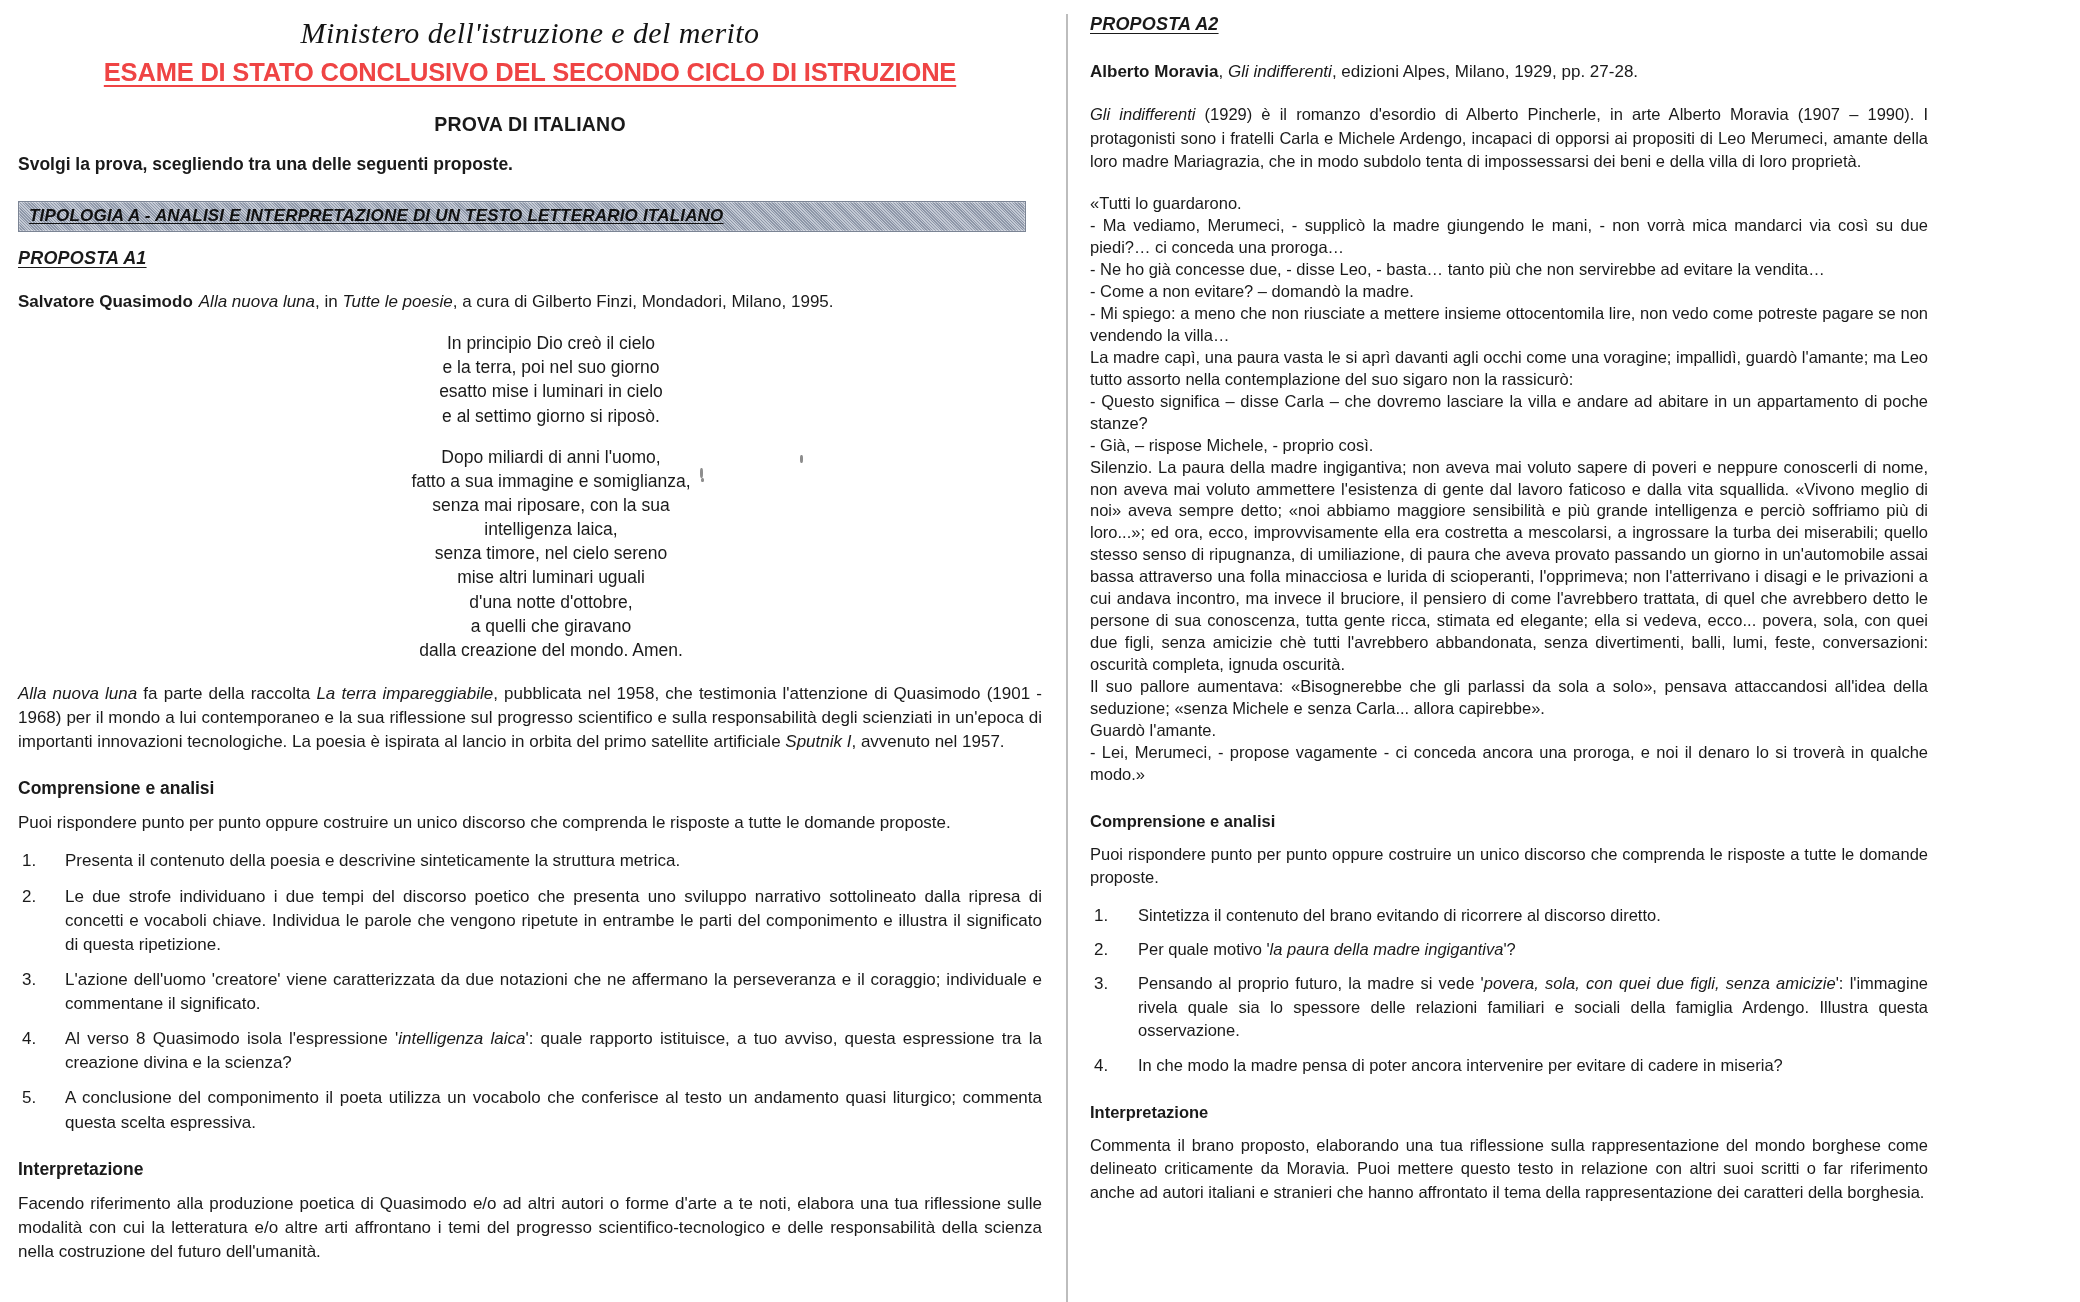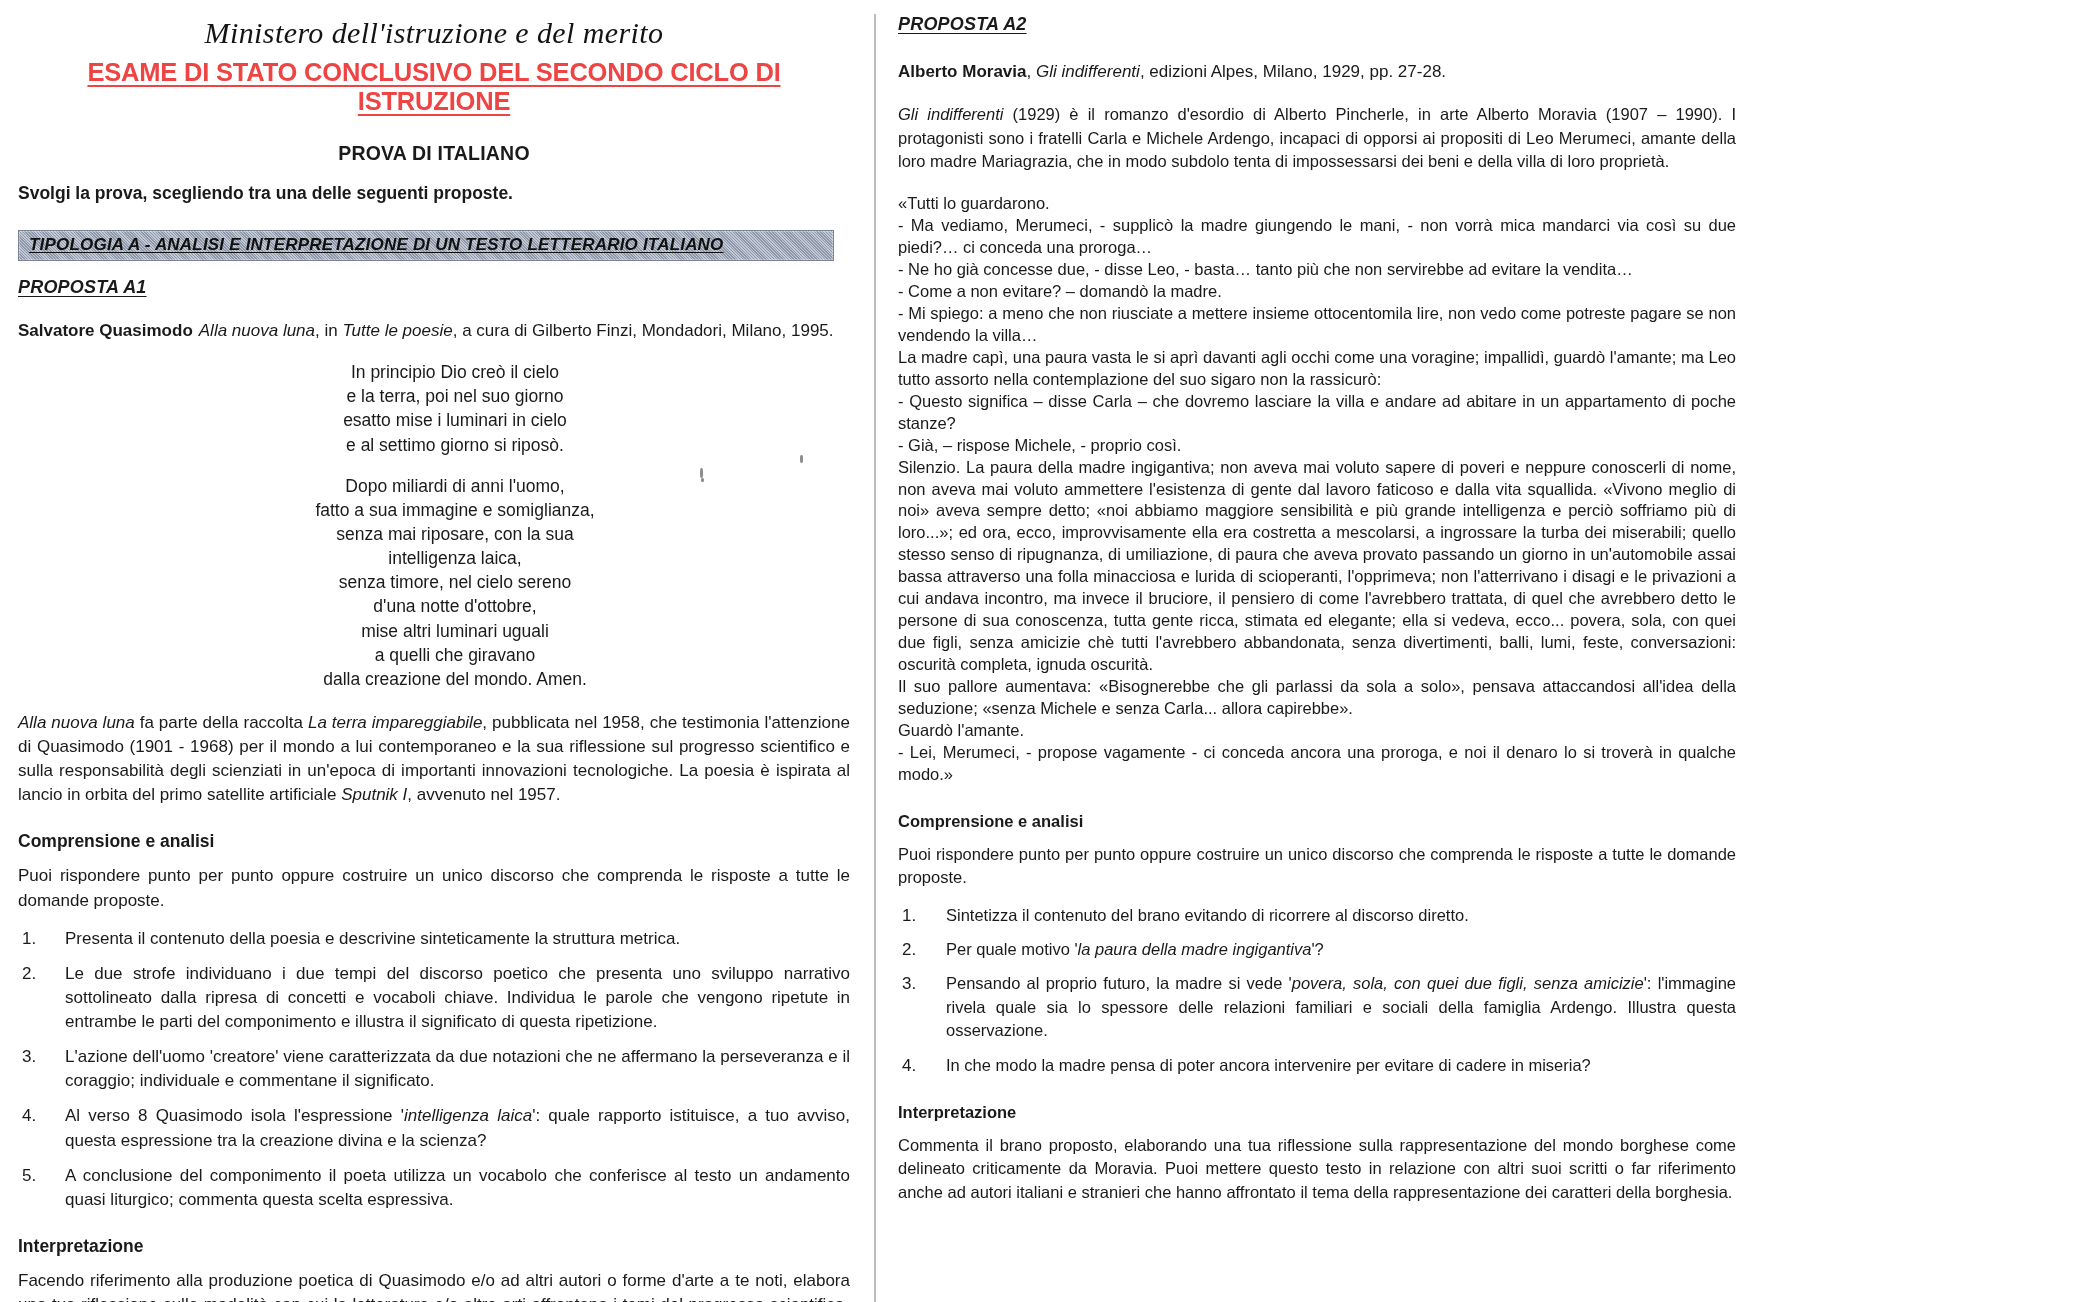--- a/index.html
+++ b/index.html
@@ -18,21 +18,21 @@
   .page {
     position: absolute;
     inset: 0;
     display: flex;
   }
   .col {
     position: relative;
     box-sizing: border-box;
   }
   .col-left {
-    width: 874px;
+    width: 1066px;
     padding: 6px 24px 0 18px;
   }
   .col-right {
     width: 878px;
     padding: 14px 16px 0 22px;
     border-left: 2px solid #bdbdbd;
   }
   .col-right::before {
     content: "";
     position: absolute;
@@ -226,22 +226,22 @@
         <div class="line">e la terra, poi nel suo giorno</div>
         <div class="line">esatto mise i luminari in cielo</div>
         <div class="line">e al settimo giorno si riposò.</div>
       </div>
       <div class="stanza">
         <div class="line">Dopo miliardi di anni l'uomo,</div>
         <div class="line">fatto a sua immagine e somiglianza,</div>
         <div class="line">senza mai riposare, con la sua</div>
         <div class="line">intelligenza laica,</div>
         <div class="line">senza timore, nel cielo sereno</div>
+        <div class="line">mise altri luminari uguali</div>
         <div class="line">d'una notte d'ottobre,</div>
-        <div class="line">mise altri luminari uguali</div>
         <div class="line">a quelli che giravano</div>
         <div class="line">dalla creazione del mondo. Amen.</div>
       </div>
     </div>
 
     <div class="para"><i>Alla nuova luna</i><span> fa parte della raccolta </span><i>La terra impareggiabile</i><span>, pubblicata nel 1958, che testimonia l'attenzione di Quasimodo (1901 - 1968) per il mondo a lui contemporaneo e la sua riflessione sul progresso scientifico e sulla responsabilità degli scienziati in un'epoca di importanti innovazioni tecnologiche. La poesia è ispirata al lancio in orbita del primo satellite artificiale </span><i>Sputnik I</i><span>, avvenuto nel 1957.</span></div>
 
     <div class="heading">Comprensione e analisi</div>
 
     <div class="para tight">Puoi rispondere punto per punto oppure costruire un unico discorso che comprenda le risposte a tutte le domande proposte.</div>

